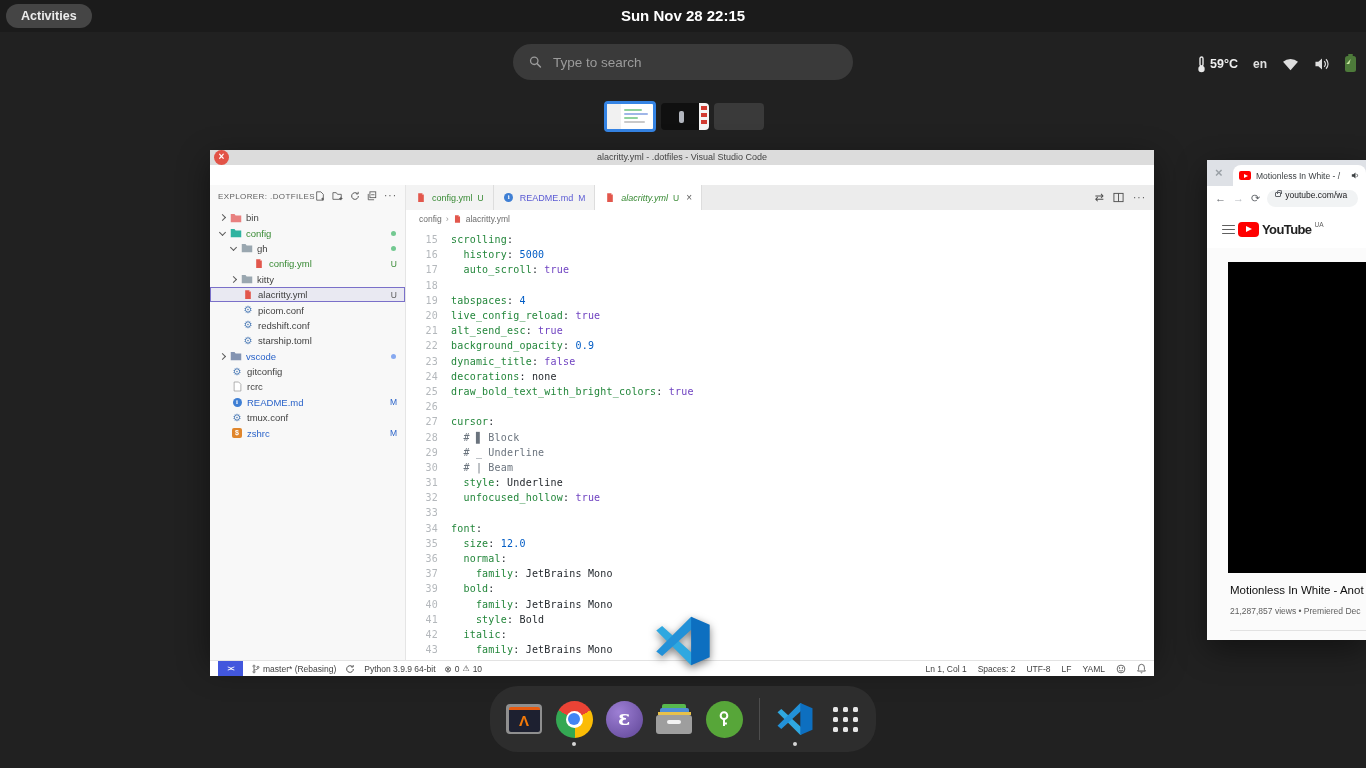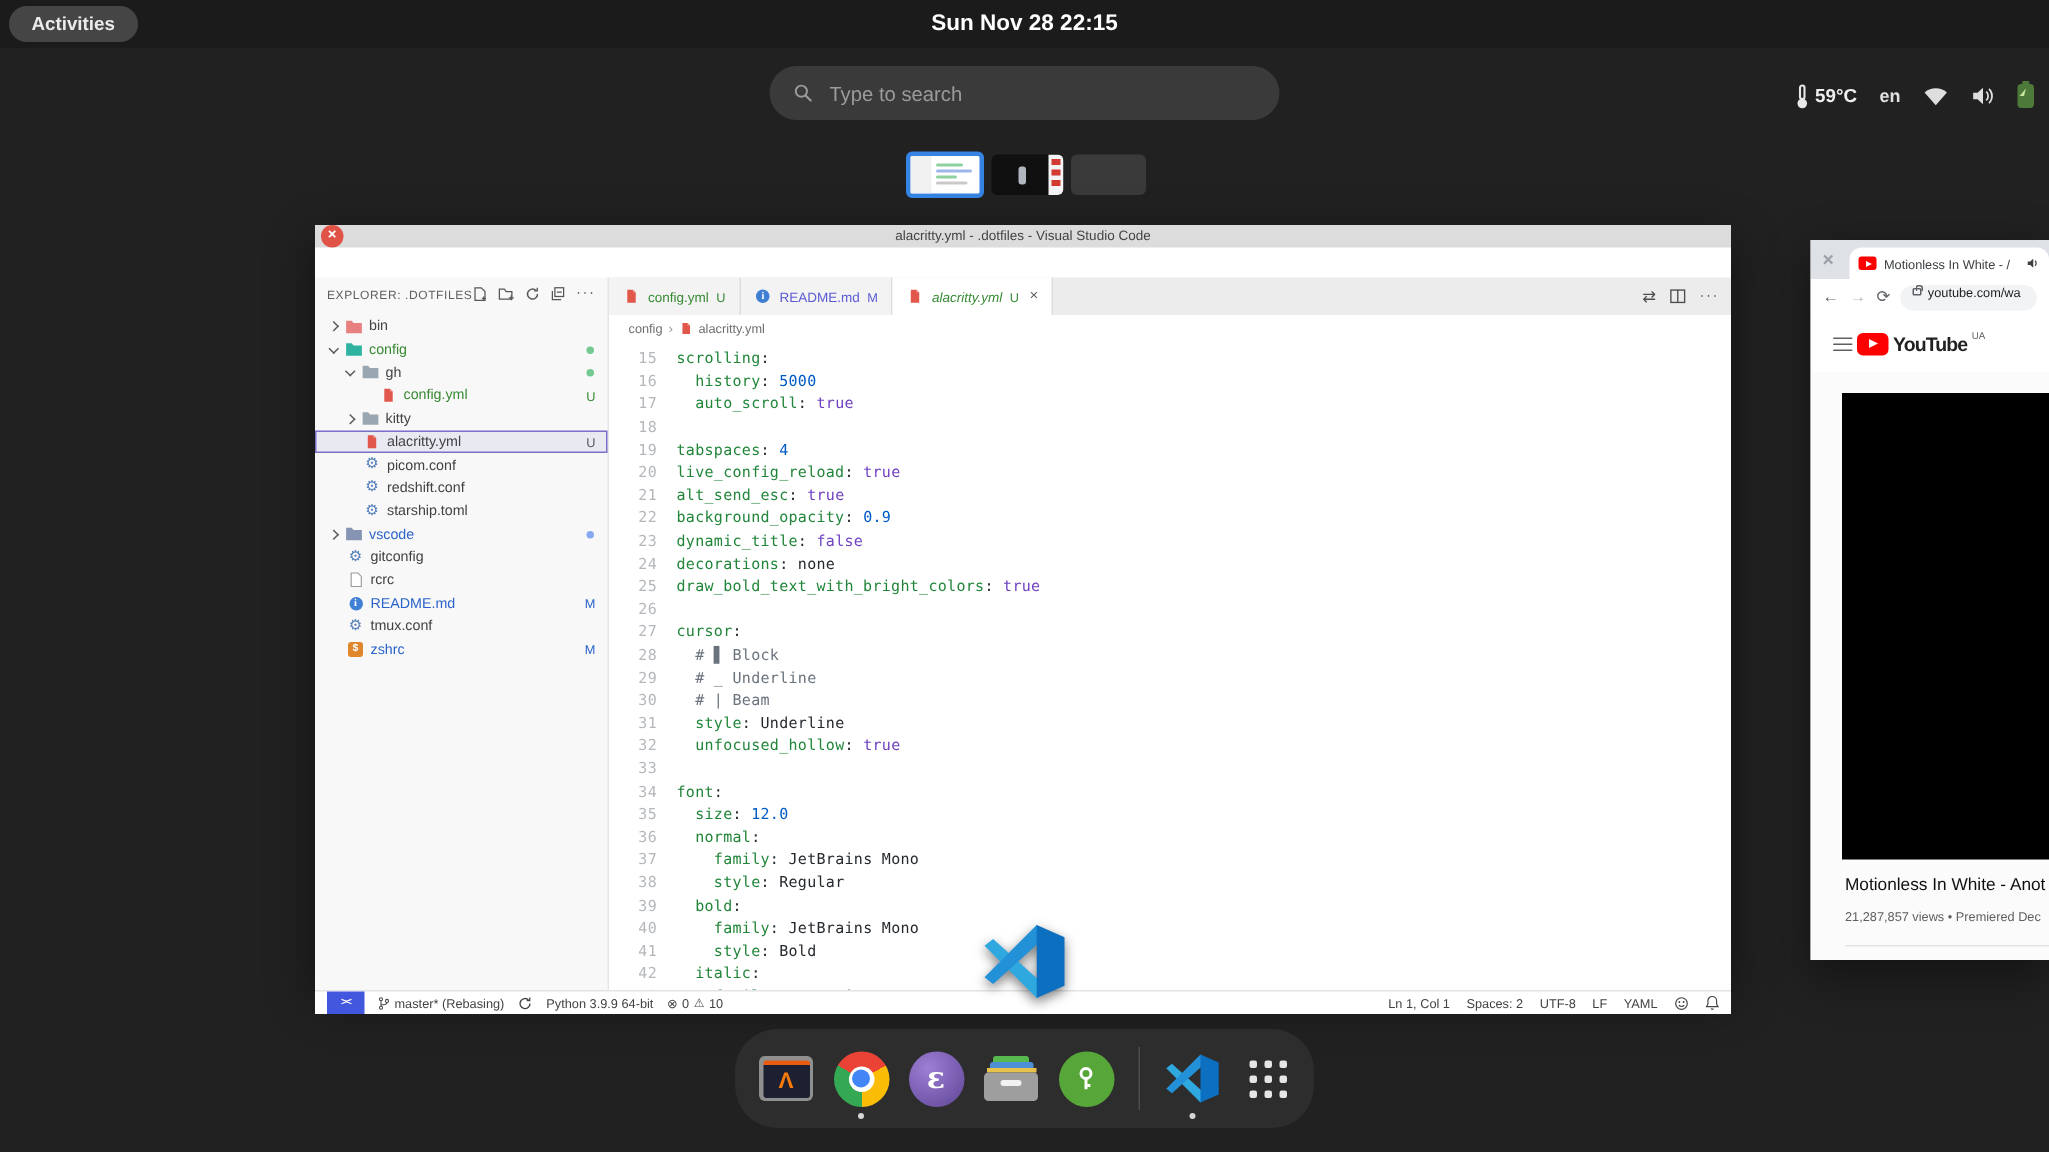--- a/index.html
+++ b/index.html
@@ -528,24 +528,20 @@
    </div>
           <div class="cline">
      <span class="ln">36</span>
      <span class="ctext"><span class="p">  </span><span class="k">normal</span><span class="p">:</span></span>
    </div>
           <div class="cline">
      <span class="ln">37</span>
      <span class="ctext"><span class="p">    </span><span class="k">family</span><span class="p">: </span><span class="s">JetBrains Mono</span></span>
    </div>
           <div class="cline">
-     <span class="ln">38</span>
-     <span class="ctext"><span class="p">    </span><span class="k">style</span><span class="p">: </span><span class="s">Regular</span></span>
-   </div>
-          <div class="cline">
      <span class="ln">39</span>
      <span class="ctext"><span class="p">  </span><span class="k">bold</span><span class="p">:</span></span>
    </div>
           <div class="cline">
      <span class="ln">40</span>
      <span class="ctext"><span class="p">    </span><span class="k">family</span><span class="p">: </span><span class="s">JetBrains Mono</span></span>
    </div>
           <div class="cline">
      <span class="ln">41</span>
      <span class="ctext"><span class="p">    </span><span class="k">style</span><span class="p">: </span><span class="s">Bold</span></span>

